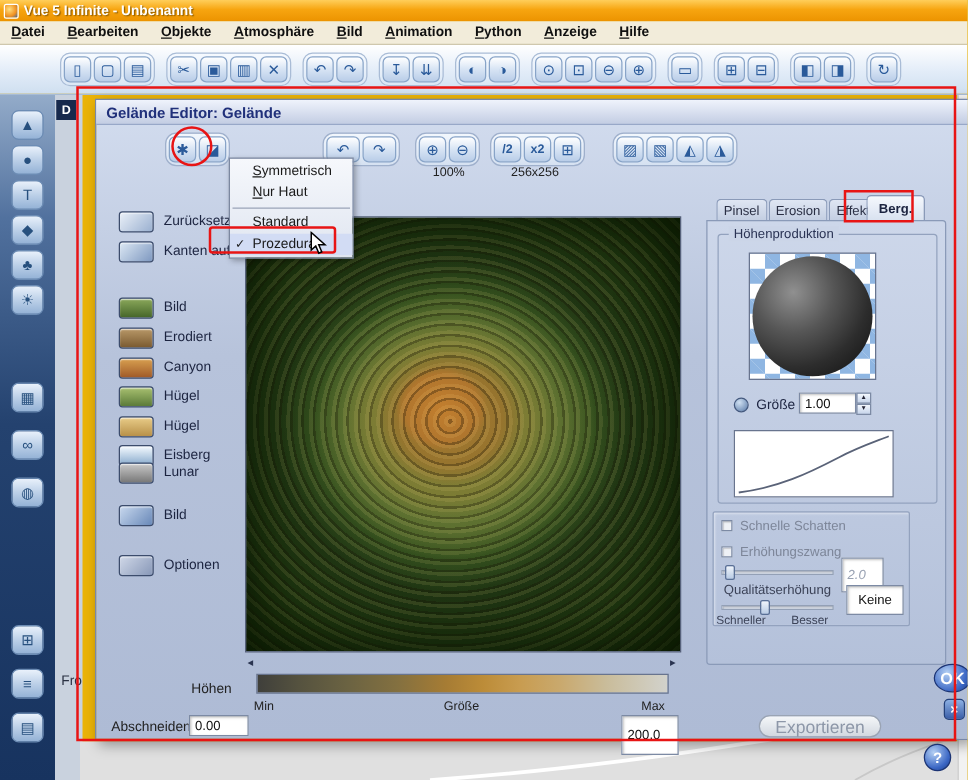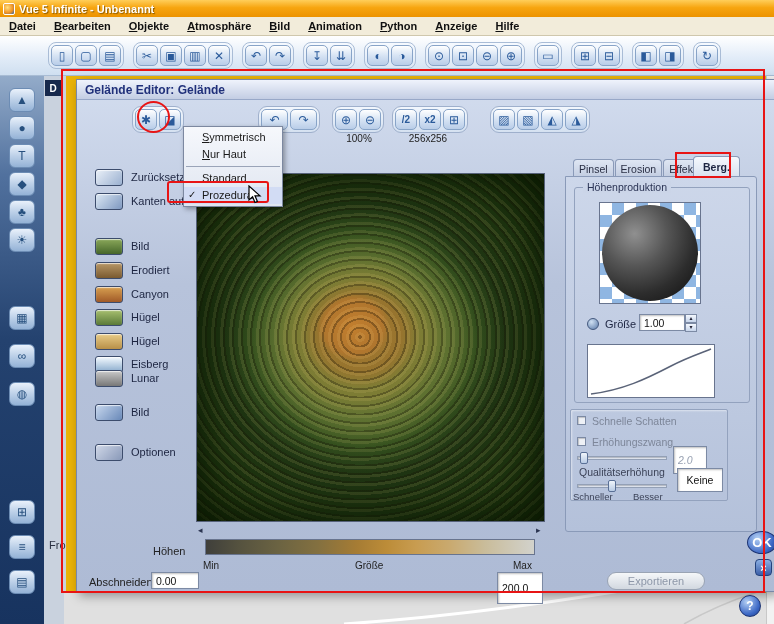--- a/index.html
+++ b/index.html
@@ -135,21 +135,21 @@
   .slider-track { position:absolute; height:4px; background:#dfe5ef; border:1px solid #93a0b6;
     box-shadow:inset 1px 1px 1px rgba(0,0,0,.2); }
   .slider-thumb { position:absolute; width:8px; height:12px; border:1px solid #5a7096; border-radius:2px;
     background:linear-gradient(#f0f5fb,#b8cbe4); }
 
   
   .gradientbar { position:absolute; left:128px; top:459px; width:330px; height:16px; border:1px solid #68748e;
     background:linear-gradient(90deg,#3f3f3b 0%,#55523f 10%,#6b6342 22%,#837040 34%,#a67c34 46%,#bc8c38 55%,#c89c50 64%,#c9a96e 74%,#c9bc9a 85%,#d2d2cc 100%); }
   .blabel { position:absolute; font-size:10px; color:#222; }
   .export-btn { position:absolute; left:530px; top:492px; width:98px; height:18px; border:1px solid #9aa4b4;
-    border-radius:9px; background:linear-gradient(#f5f7f9,#d2d8e0); color:#8d97a8; font-size:11px;
+    border-radius:9px; background:linear-gradient(#f5f7f9,#d2d8e0); color:#8d97a8; font-size:14px;
     display:flex; align-items:center; justify-content:center; }
   .ok-btn { position:absolute; left:670px; top:451px; width:30px; height:23px; border-radius:50%;
     background:radial-gradient(circle at 35% 30%, #b4d0f4, #3a66c4 65%, #203e84); border:1px solid #1c3474;
     color:#fff; font-weight:bold; font-size:13px; display:flex; align-items:center; justify-content:center; }
   .close-btn { position:absolute; left:678px; top:479px; width:17px; height:17px; border-radius:4px;
     background:linear-gradient(#8cb0e4,#3a5ea8); border:1px solid #24427c; color:#fff; font-weight:bold;
     font-size:11px; display:flex; align-items:center; justify-content:center; }
   .help-btn { position:absolute; left:739px; top:595px; width:22px; height:22px; border-radius:50%;
     background:radial-gradient(circle at 35% 30%, #b4d0f4, #3a66c4 65%, #203e84); border:1px solid #1c3474;
     color:#fff; font-weight:bold; font-size:12px; display:flex; align-items:center; justify-content:center; }

